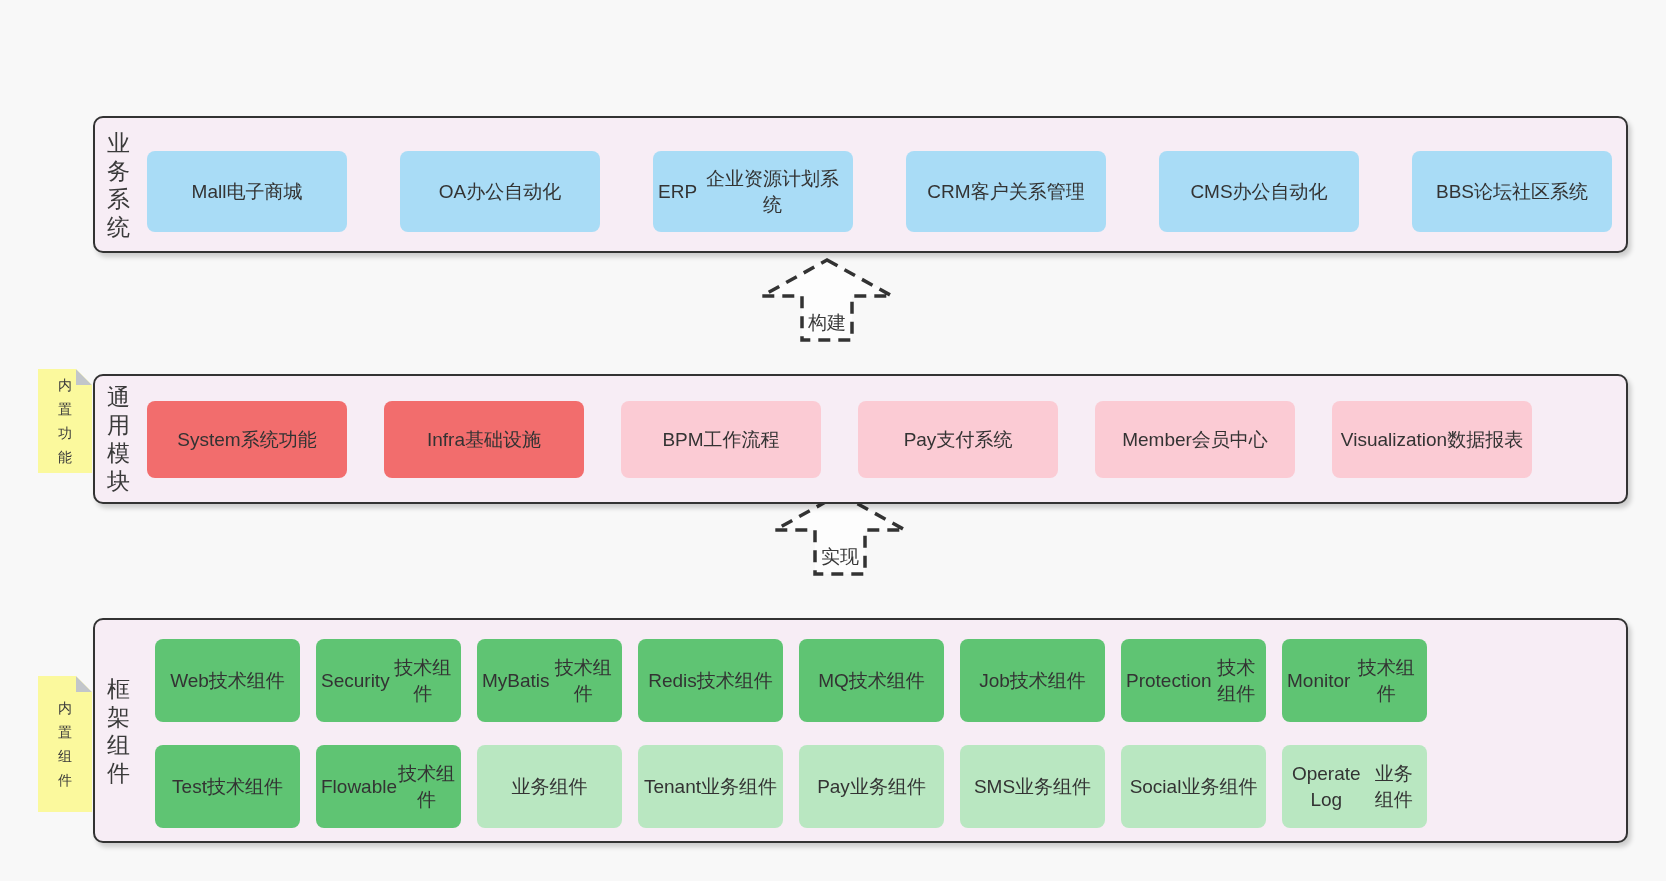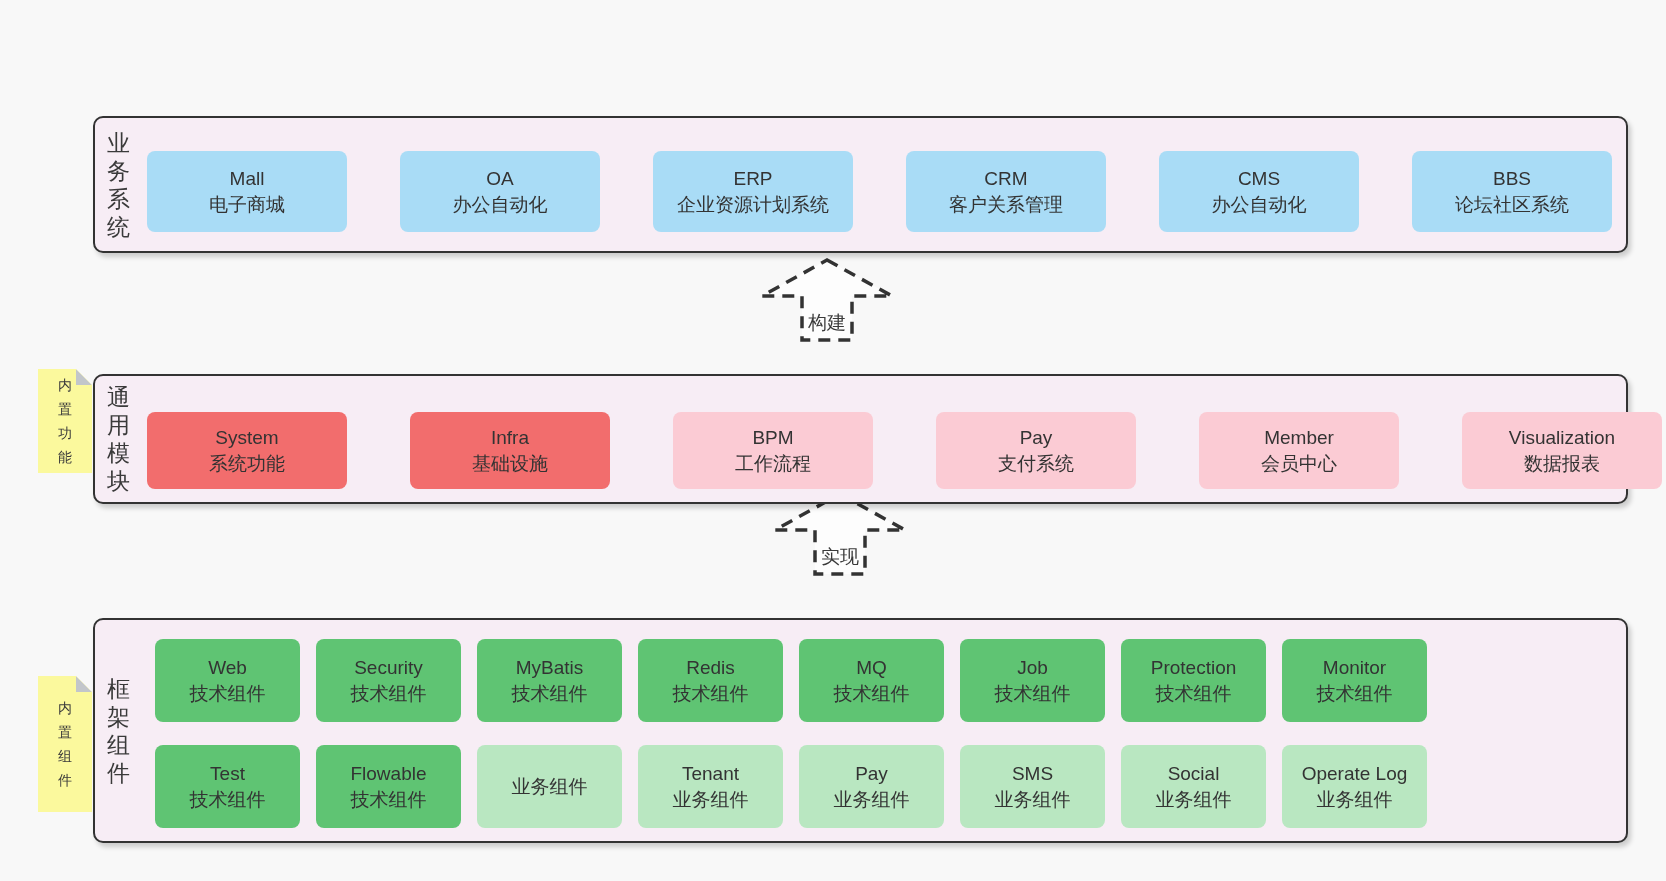--- a/index.html
+++ b/index.html
@@ -25,29 +25,29 @@
   .panel-2{top:374px;height:130px;}
   .panel-3{top:618px;height:225px;}
   .vlabel{
     position:absolute;left:12px;top:0;height:100%;
     width:26px;display:flex;align-items:center;
     font-size:23px;line-height:28px;word-break:break-all;
     color:#3a3a3a;
   }
   .row{display:flex;}
   .panel-1 .boxes{position:absolute;left:52px;top:33px;gap:53px;}
-  .panel-2 .boxes{position:absolute;left:52px;top:36px;gap:63px;}
+  .panel-2 .boxes{position:absolute;left:52px;top:25px;gap:37px;}
   .panel-1 .box,.panel-2 .box{width:200px;height:81px;}
   .panel-2 .box{height:77px;}
   .panel-3 .rows{position:absolute;left:60px;top:19px;display:flex;flex-direction:column;gap:23px;}
   .panel-3 .row{gap:16px;}
   .panel-3 .box{width:145px;height:83px;}
   .box{
     border-radius:8px;
-    display:flex;flex-direction:column;align-items:center;justify-content:center;
+    display:flex;align-items:center;justify-content:center;
     text-align:center;font-size:19px;line-height:26px;
     padding:0 5px;box-sizing:border-box;
   }
   .v-blue{background:var(--blue,#a9dcf6);}
   .v-red{background:var(--red,#f26d6d);}
   .v-pink{background:var(--pink,#fbcbd4);}
   .v-green-dark{background:var(--green-dark,#5fc473);}
   .v-green-light{background:var(--green-light,#b9e7c1);}
   
   .sticky{

